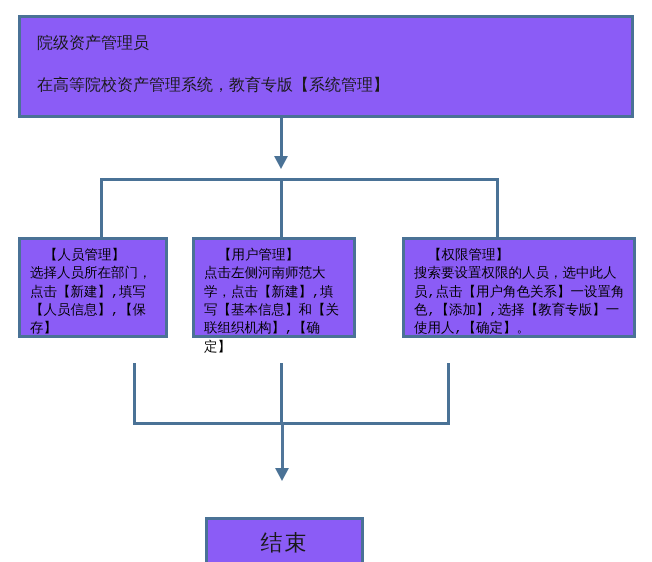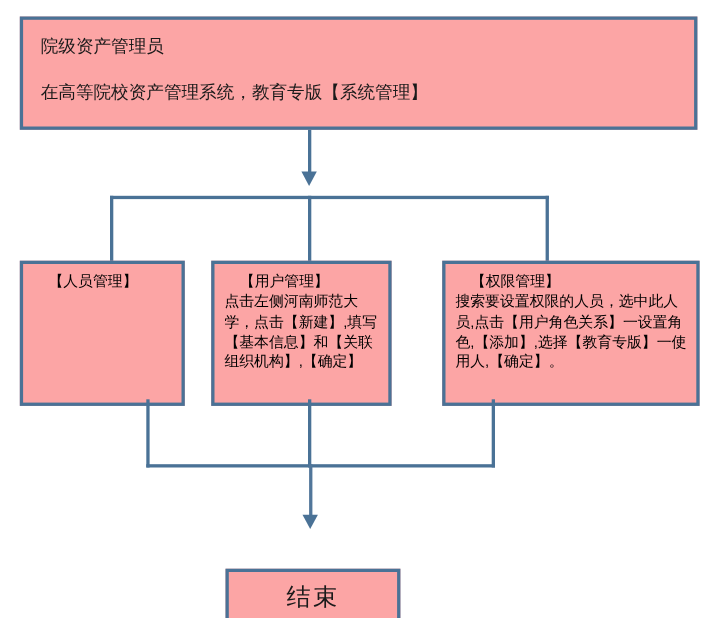--- a/index.html
+++ b/index.html
@@ -15,21 +15,21 @@
     width: 652px;
     height: 562px;
     background: #ffffff;
     overflow: hidden;
   }
 
   
   .node {
     position: absolute;
     box-sizing: border-box;
-    background: #fca5a5;
+    background: #8b5cf6;
     border: 3px solid #4a7296;
   }
 
   
   .node-start {
     left: 18px;
     top: 15px;
     width: 616px;
     height: 103px;
     padding: 14px 16px 0 16px;
@@ -38,23 +38,23 @@
     font-size: 16px;
     color: #1a1a1a;
     line-height: 1.35;
     white-space: nowrap;
   }
   .node-start .line-1 { margin-bottom: 20px; }
 
   
   .node-proc {
     top: 237px;
-    height: 132px;
+    height: 101px;
     padding: 7px 6px 0 9px;
-    font-family: Liberation Sans, sans-serif;
+    font-family: Liberation Mono, monospace;
     font-size: 13.5px;
     line-height: 1.36;
     color: #000000;
     word-break: break-all;
   }
   .node-proc .head {
     display: block;
     text-indent: 14px;
   }
   .node-proc .body {
@@ -112,20 +112,21 @@
   <div class="arrow-down" style="left:274px; top:156px;"></div>
 
   <div class="conn conn-h" style="left:100px; top:178px; width:399px;"></div>
 
   <div class="conn conn-v" style="left:100px; top:178px; height:60px;"></div>
   <div class="conn conn-v" style="left:280px; top:178px; height:60px;"></div>
   <div class="conn conn-v" style="left:496px; top:178px; height:60px;"></div>
 
   <div class="node node-proc" id="node-personnel">
     <span class="head">【人员管理】</span>
+    <span class="body">选择人员所在部门，点击【新建】,填写【人员信息】,【保存】</span>
   </div>
 
   <div class="node node-proc" id="node-auth">
     <span class="head">【权限管理】</span>
     <span class="body">搜索要设置权限的人员，选中此人员,点击【用户角色关系】一设置角色,【添加】,选择【教育专版】一使用人,【确定】。</span>
   </div>
 
   <div class="node node-proc" id="node-user">
     <span class="head">【用户管理】</span>
     <span class="body">点击左侧河南师范大学，点击【新建】,填写【基本信息】和【关联组织机构】,【确定】</span>

